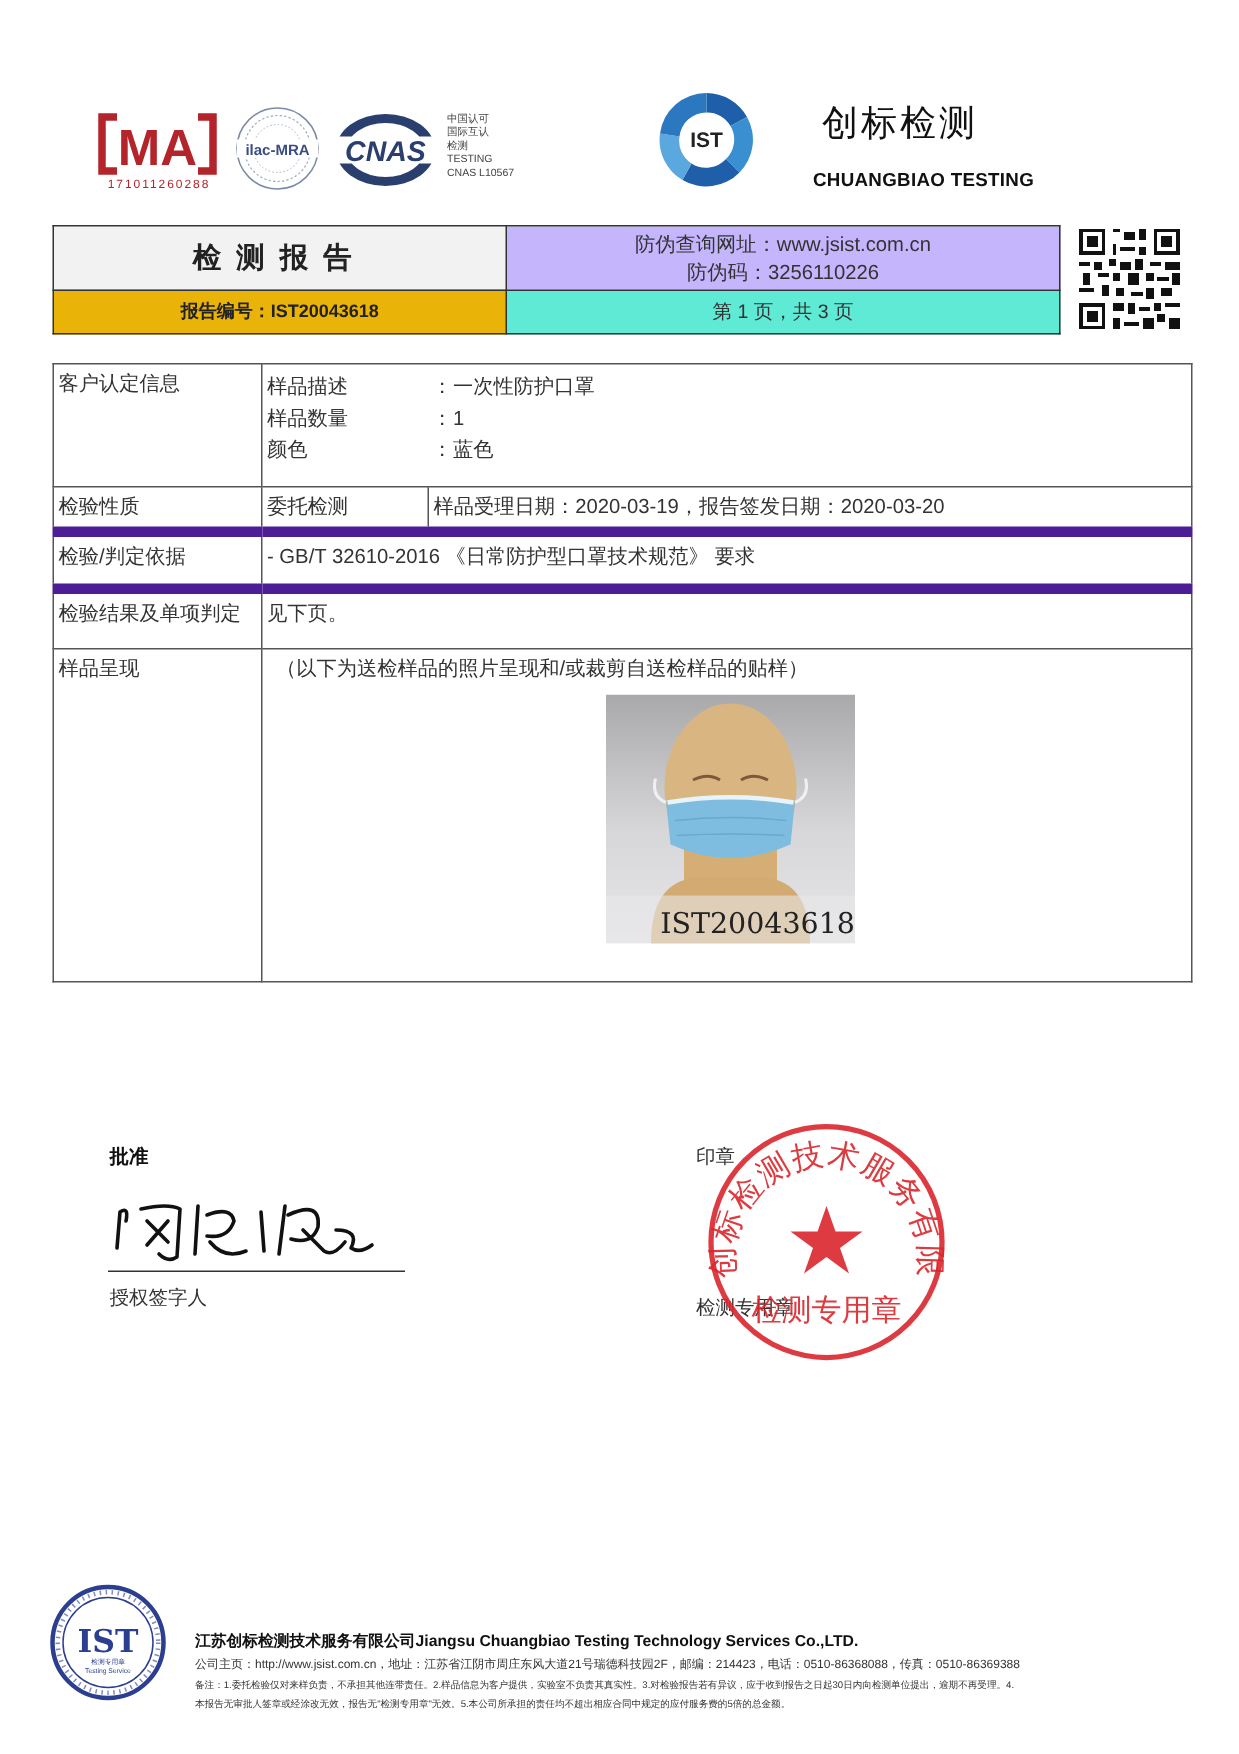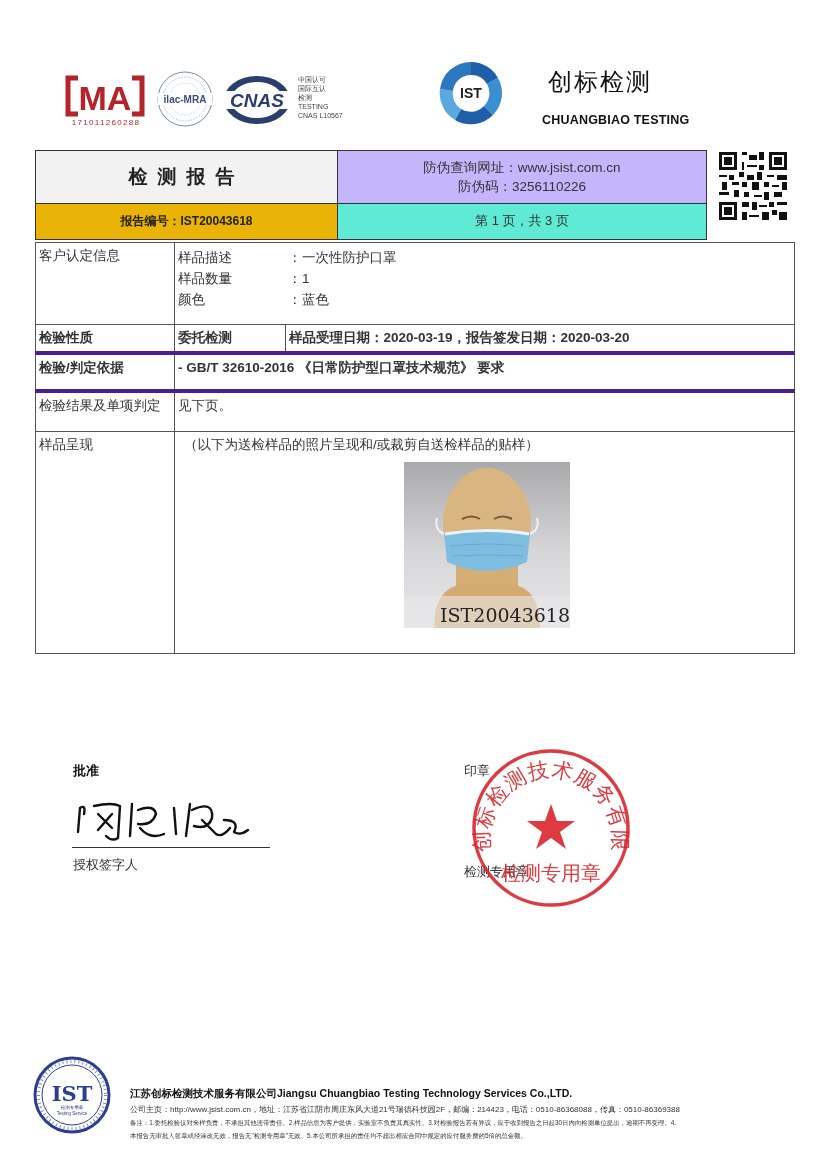--- a/index.html
+++ b/index.html
@@ -11,32 +11,32 @@
     .cma { left: 64px; top: 74px; width: 82px; height: 44px; }
     .cma-num { left: 64px; top: 118px; width: 84px; font-size: 8px; color: #b3252b; letter-spacing: 1.3px; text-align: center; }
     .ilac { left: 156px; top: 68px; width: 58px; height: 62px; }
     .cnas { left: 222px; top: 74px; width: 70px; height: 52px; }
     .cnas-text { left: 298px; top: 75px; font-size: 7px; line-height: 9px; color: #444; }
     .ist-logo { left: 438px; top: 60px; width: 66px; height: 66px; }
     .brand-cn { left: 548px; top: 66px; font-size: 24px; font-family: "DejaVu Serif", serif; color: #111; letter-spacing: 2px; }
     .brand-en { left: 542px; top: 113px; font-size: 12.5px; font-weight: bold; color: #111; letter-spacing: 0.2px; }
 
     
-    .title-table { left: 35px; top: 150px; width: 672px; height: 90px; border: 1.5px solid #333; border-collapse: collapse; padding-left: 32px; }
+    .title-table { left: 35px; top: 150px; width: 672px; height: 73px; border: 1.5px solid #333; border-collapse: collapse; padding-left: 32px; }
     .title-table td { border: 1.5px solid #333; text-align: center; vertical-align: middle; }
     .tt-main { width: 302px; height: 42px; background: #f2f2f2; font-size: 19px; font-weight: bold; letter-spacing: 10px; }
     .tt-verify { font-size: 13.5px; line-height: 19px; color: #333; background: #c4b5fd; }
     .tt-no { height: 29px; font-size: 12px; font-weight: bold; background: #eab308; }
     .tt-page { font-size: 13px; color: #333; background: #5eead4; }
     .qr { left: 717px; top: 150px; width: 72px; height: 72px; }
 
     
     .main-table { left: 35px; top: 242px; width: 760px; border-collapse: collapse; font-size: 13.5px; color: #333; }
     .main-table td { border: 1px solid #555; vertical-align: top; padding: 4px 3px; }
-    .main-table tr.thick td { border-bottom: 4px solid #4c1d95; font-weight: bold; }
+    .main-table tr.thick td { border-bottom: 7px solid #4c1d95; }
     .c-label { width: 139px; }
     .kv { display: flex; line-height: 21px; }
     .kv .k { width: 110px; }
     .kv .sep { width: 14px; }
     .blur { filter: blur(2.2px); color: #666; }
     .bold { font-weight: bold; color: #111; }
 
     .sample-photo { display: block; margin: 8px auto 4px; width: 166px; height: 166px; position: relative; margin-left: 226px; }
     .sample-code { position: absolute; left: 0; right: 0; bottom: 2px; text-align: right; font-family: "DejaVu Serif", serif; font-size: 19px; color: #222; }
 

